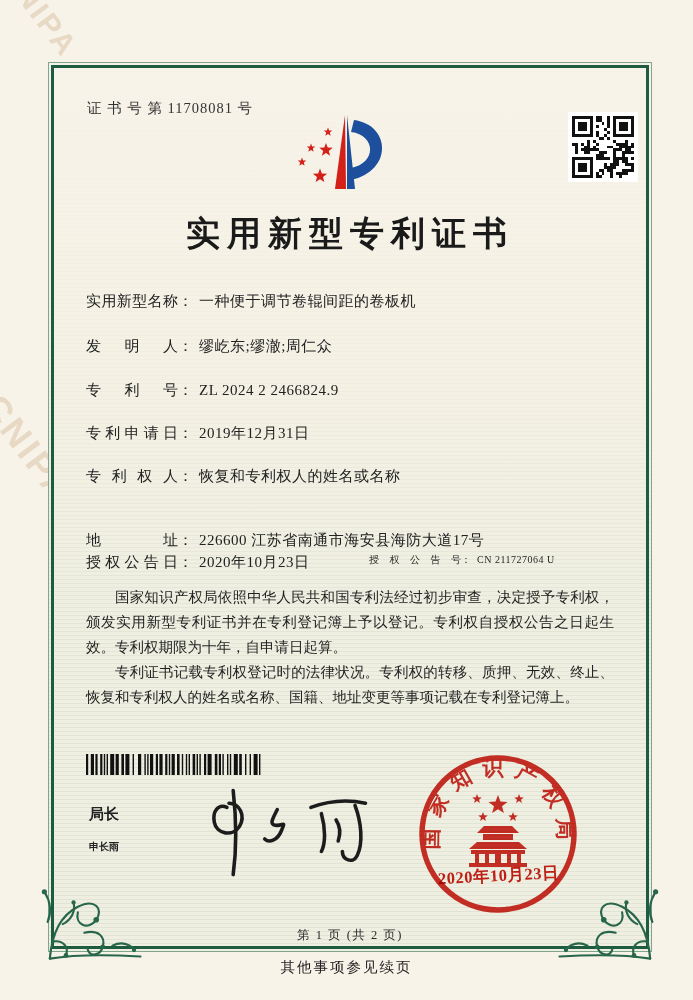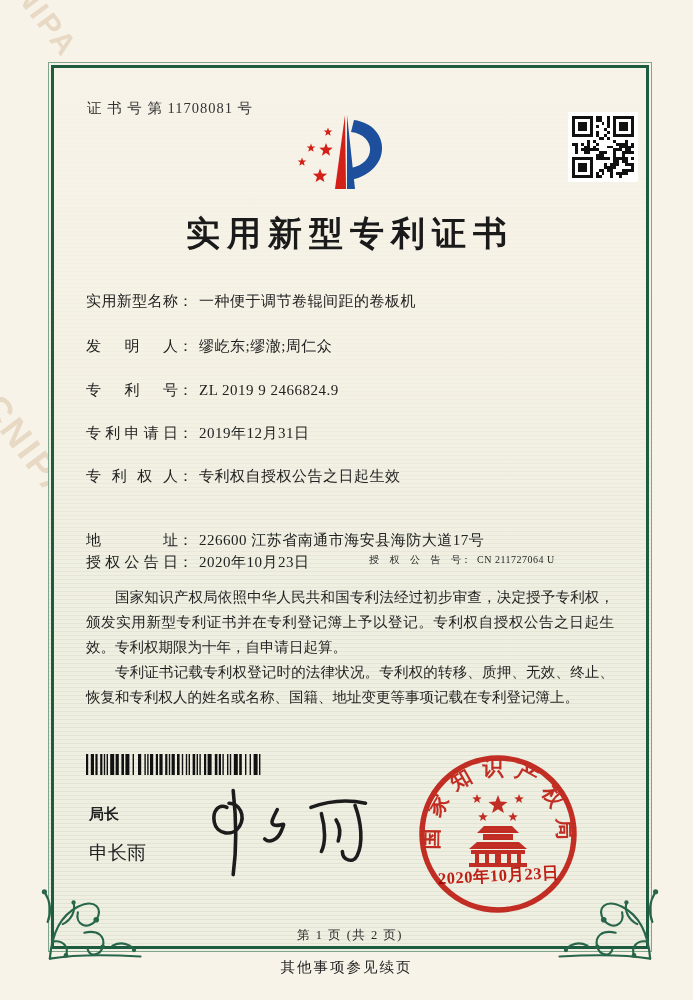--- a/index.html
+++ b/index.html
@@ -75,21 +75,21 @@
     text-align:justify;
   }
   #body-text p{margin:0;text-indent:2em;}
 
   
   #barcode{position:absolute;left:37px;top:691px;width:178px;height:21px;}
 
   
   #signer-title{position:absolute;left:40px;top:742px;font-size:15px;font-weight:700;
     font-family:"Liberation Sans","DejaVu Sans",sans-serif;color:#222;}
-  #signer-name{position:absolute;left:40px;top:777px;font-size:19px;font-weight:400;
+  #signer-name{position:absolute;left:40px;top:777px;font-size:10px;font-weight:700;
     font-family:"Liberation Sans","DejaVu Sans",sans-serif;color:#222;}
   #signature{position:absolute;left:138px;top:715px;width:210px;height:105px;}
 
   
   #seal{position:absolute;left:362px;top:684px;width:175px;height:175px;
     mix-blend-mode:multiply;opacity:0.93;}
   #seal-date{
     position:absolute;left:372px;top:802px;width:155px;text-align:center;
     color:#cf2117;font-size:16.5px;font-weight:700;letter-spacing:0.5px;
     transform:rotate(-3deg);mix-blend-mode:multiply;
@@ -305,27 +305,27 @@
 
     <div id="title">实用新型专利证书</div>
 
     <div class="row r1">
       <span class="lbl">发明人</span><span class="col">：</span><span class="val">缪屹东;缪澈;周仁众</span>
     </div>
     <div class="row r0">
       <span class="lbl">实用新型名称</span><span class="col">：</span><span class="val">一种便于调节卷辊间距的卷板机</span>
     </div>
     <div class="row r2">
-      <span class="lbl">专利号</span><span class="col">：</span><span class="val">ZL 2019 9 2466824.9</span>
+      <span class="lbl">专利号</span><span class="col">：</span><span class="val">ZL 2024 2 2466824.9</span>
     </div>
     <div class="row r3">
       <span class="lbl">专利申请日</span><span class="col">：</span><span class="val">2019年12月31日</span>
     </div>
     <div class="row r4">
-      <span class="lbl">专利权人</span><span class="col">：</span><span class="val">专利权自授权公告之日起生效</span>
+      <span class="lbl">专利权人</span><span class="col">：</span><span class="val">恢复和专利权人的姓名或名称</span>
     </div>
     <div class="row r5">
       <span class="lbl">地址</span><span class="col">：</span><span class="val">226600 江苏省南通市海安县海防大道17号</span>
     </div>
     <div class="row r6">
       <span class="lbl">授权公告日</span><span class="col">：</span><span class="val">2020年10月23日</span>
     </div>
     <div class="pair2">
       <span class="lbl">授权公告号</span><span class="col">：</span><span class="val">CN 211727064 U</span>
     </div>

